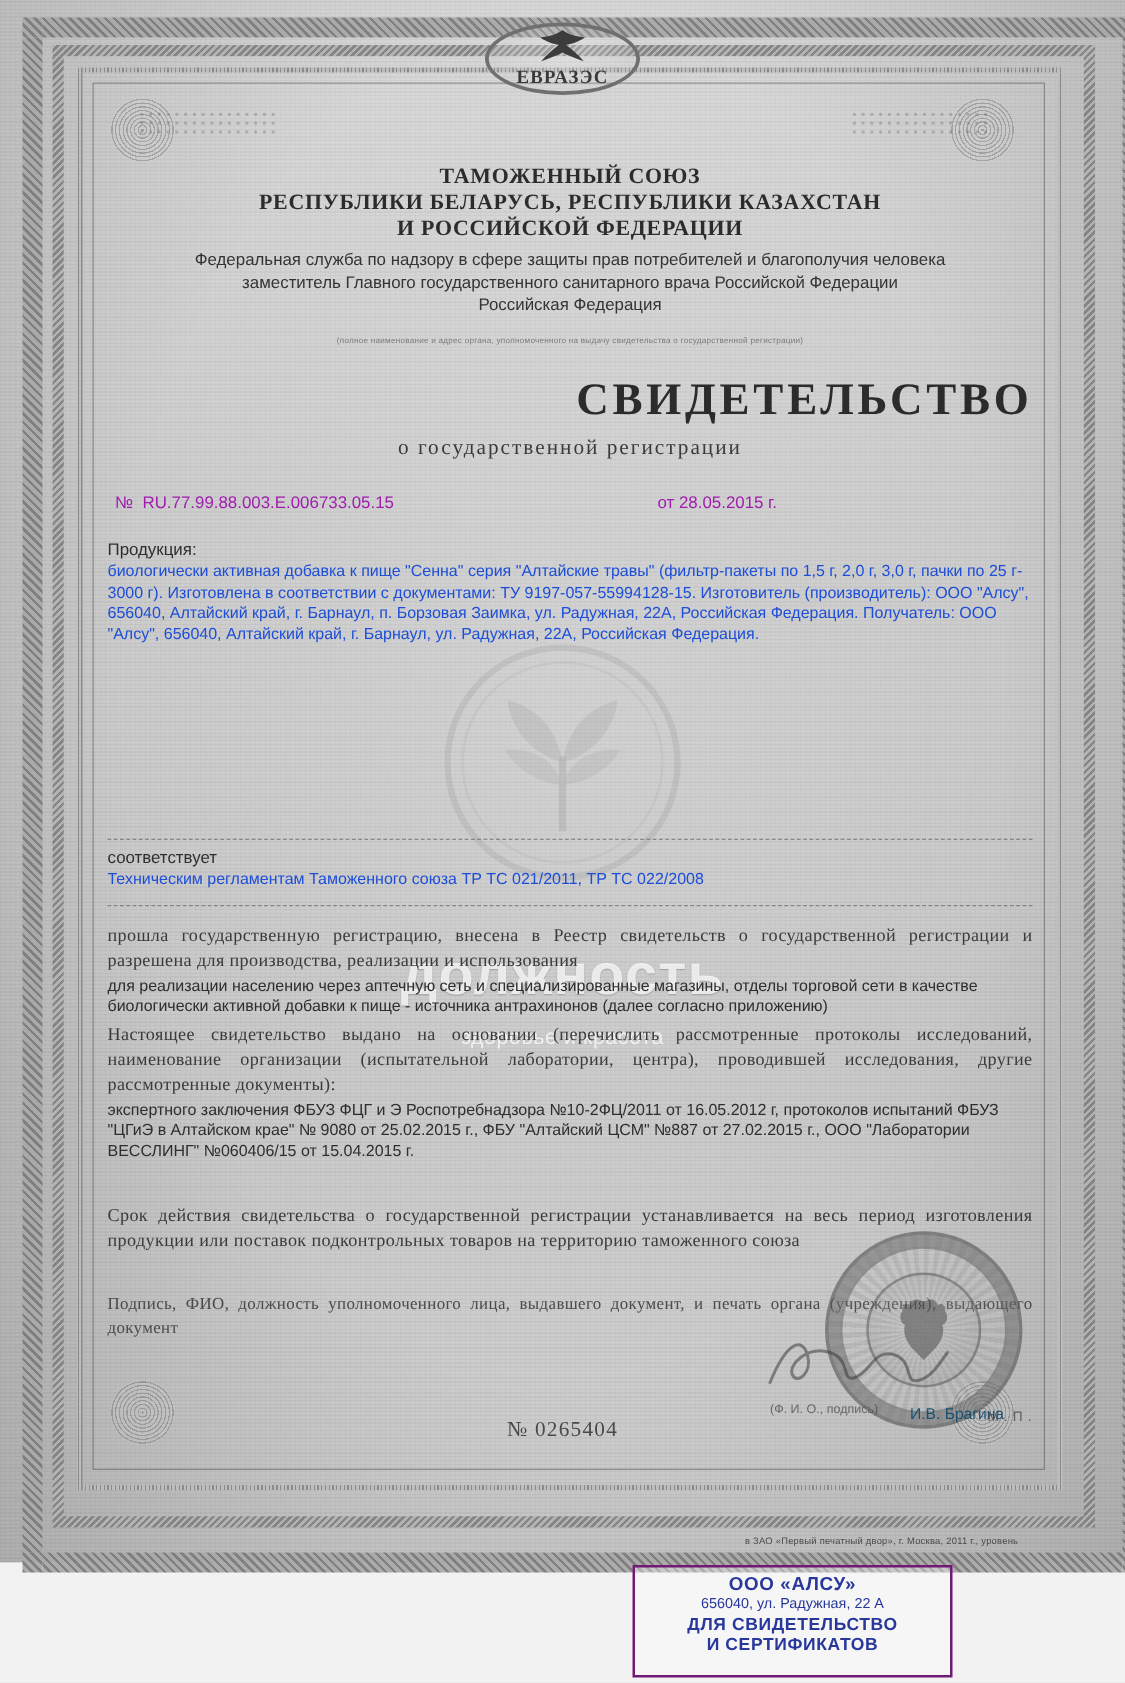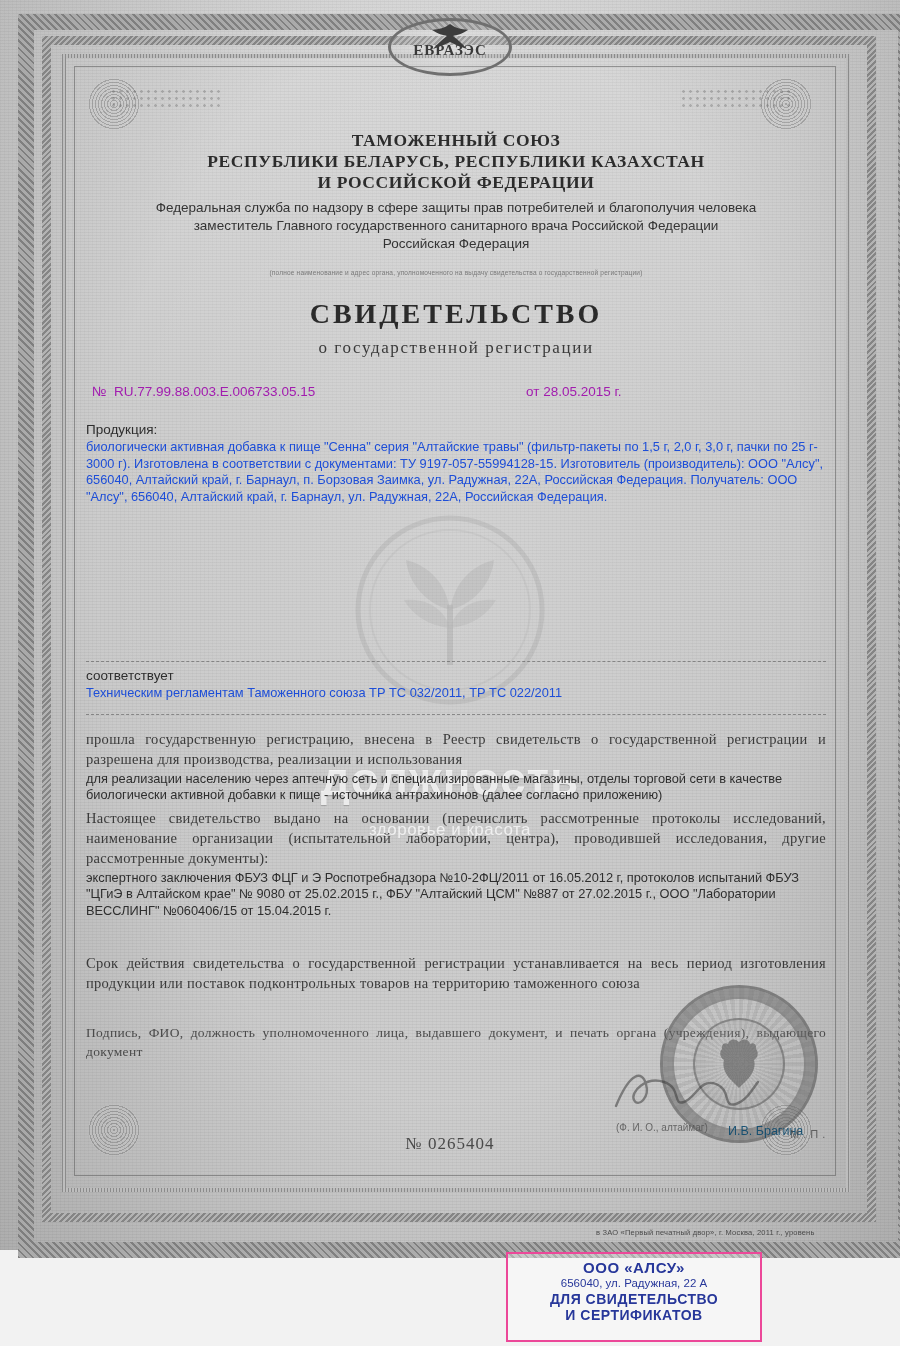--- a/index.html
+++ b/index.html
@@ -112,21 +112,21 @@
   .emblem-bird {
     position: absolute;
     left: 50%;
     transform: translateX(-50%);
     top: 4px;
     width: 46px; height: 34px;
   }
   .emblem-text {
     position: absolute;
     left: 0; right: 0;
-    top: 24px;
+    top: 36px;
     font-family: "Liberation Serif", serif;
     font-weight: bold;
     font-size: 15px;
     letter-spacing: 1px;
     color: #3a3a3a;
   }
 
   
   .speckle {
     position: absolute;
@@ -166,24 +166,24 @@
   }
   .tiny-caption {
     text-align: center;
     font-size: 6.5px;
     color: #6a6a6a;
     letter-spacing: .2px;
     margin-top: 16px;
     opacity: .85;
   }
   .cert-title {
-    text-align: center;
+    text-align: right;
     font-family: "Liberation Serif", serif;
     font-weight: bold;
-    font-size: 28px;
+    font-size: 36px;
     letter-spacing: 3px;
     margin-top: 22px;
     color: #2b2b2b;
   }
   .cert-sub {
     text-align: center;
     font-family: "Liberation Serif", serif;
     font-size: 17px;
     letter-spacing: 1.6px;
     margin-top: 8px;
@@ -339,21 +339,21 @@
     color: #4a4a4a;
     letter-spacing: .2px;
     padding-left: 36px;
   }
 
   
   .blue-stamp {
     position: absolute;
     left: 506px; top: 1252px;
     width: 252px; height: 86px;
-    border: 2px solid #ec4899;
+    border: 2px solid #701a75;
     color: #27379a;
     text-align: center;
     font-family: "Liberation Sans", sans-serif;
     background: rgba(255,255,255,.35);
   }
   .blue-stamp .l1 { font-size: 15px; font-weight: bold; margin-top: 5px; letter-spacing: .5px; }
   .blue-stamp .l2 { font-size: 11.5px; margin-top: 1px; }
   .blue-stamp .l3 { font-size: 14px; font-weight: bold; margin-top: 2px; letter-spacing: .5px; }
   .blue-stamp .l4 { font-size: 14px; font-weight: bold; letter-spacing: .5px; }
 </style>
@@ -428,21 +428,21 @@
       </span>
     </div>
 
     <div class="sect-label">Продукция:</div>
     <div class="body-text">биологически активная добавка к пище "Сенна" серия "Алтайские травы" (фильтр-пакеты по 1,5 г, 2,0 г, 3,0 г, пачки по 25 г- 3000 г). Изготовлена в соответствии с документами: ТУ 9197-057-55994128-15. Изготовитель (производитель): ООО "Алсу", 656040, Алтайский край, г. Барнаул, п. Борзовая Заимка, ул. Радужная, 22А, Российская Федерация. Получатель: ООО "Алсу", 656040, Алтайский край, г. Барнаул, ул. Радужная, 22А, Российская Федерация.</div>
 
     <div class="spacer-big"></div>
     <div class="dashline"></div>
 
     <div class="sect-label" style="margin-top:6px">соответствует</div>
-    <div class="body-text">Техническим регламентам Таможенного союза ТР ТС 032/2011, ТР ТС 022/2011</div>
+    <div class="body-text">Техническим регламентам Таможенного союза ТР ТС 021/2011, ТР ТС 022/2008</div>
 
     <div class="dashline" style="margin-top:12px"></div>
 
     <div class="serif-just block-gap">прошла государственную регистрацию, внесена в Реестр свидетельств о государственной регистрации и разрешена для производства, реализации и использования</div>
     <div class="sans-just" style="margin-top:2px">для реализации населению через аптечную сеть и специализированные магазины, отделы торговой сети в качестве биологически активной добавки к пище - источника антрахинонов (далее согласно приложению)</div>
     <div class="serif-just" style="margin-top:4px">Настоящее свидетельство выдано на основании (перечислить рассмотренные протоколы исследований, наименование организации (испытательной лаборатории, центра), проводившей исследования, другие рассмотренные документы):</div>
     <div class="sans-just" style="margin-top:2px">экспертного заключения ФБУЗ ФЦГ и Э Роспотребнадзора №10-2ФЦ/2011 от 16.05.2012 г, протоколов испытаний ФБУЗ "ЦГиЭ в Алтайском крае" № 9080 от 25.02.2015 г., ФБУ "Алтайский ЦСМ" №887 от 27.02.2015 г., ООО "Лаборатории ВЕССЛИНГ" №060406/15 от 15.04.2015 г.</div>
 
     <div class="serif-just" style="margin-top:34px">Срок действия свидетельства о государственной регистрации устанавливается на весь период изготовления продукции или поставок подконтрольных товаров на территорию таможенного союза</div>
 
@@ -454,21 +454,21 @@
       <svg class="seal-eagle" viewBox="0 0 52 56">
         <path d="M26 6 C22 2 16 3 15 8 C12 6 8 8 9 13 C6 16 7 22 11 24 C9 30 12 38 18 44 C22 48 26 52 26 52 C26 52 30 48 34 44 C40 38 43 30 41 24 C45 22 46 16 43 13 C44 8 40 6 37 8 C36 3 30 2 26 6 Z" fill="rgba(70,70,70,.75)"></path>
       </svg>
     </div>
   </div>
 
   <svg class="signature" viewBox="0 0 150 56">
     <path d="M4 44 C18 10 30 8 34 22 C38 36 26 46 22 38 C18 30 34 14 52 20 C70 26 60 44 72 40 C84 36 88 16 104 22 C120 28 110 46 124 42 C134 39 140 28 146 20" fill="none" stroke="rgba(55,55,55,.75)" stroke-width="2.4" stroke-linecap="round"></path>
   </svg>
   <div class="sign-name">И.В. Брагина</div>
-  <div class="fio-hint">(Ф. И. О., алтаймаг)</div>
+  <div class="fio-hint">(Ф. И. О., подпись)</div>
   <div class="mp-hint">М.П.</div>
 
   <div class="serial">№ 0265404</div>
   <div class="printer-note">в ЗАО «Первый печатный двор», г. Москва, 2011 г., уровень</div>
 
   <div class="blue-stamp">
     <div class="l1">ООО «АЛСУ»</div>
     <div class="l2">656040, ул. Радужная, 22 А</div>
     <div class="l3">ДЛЯ СВИДЕТЕЛЬСТВО</div>
     <div class="l4">И СЕРТИФИКАТОВ</div>

